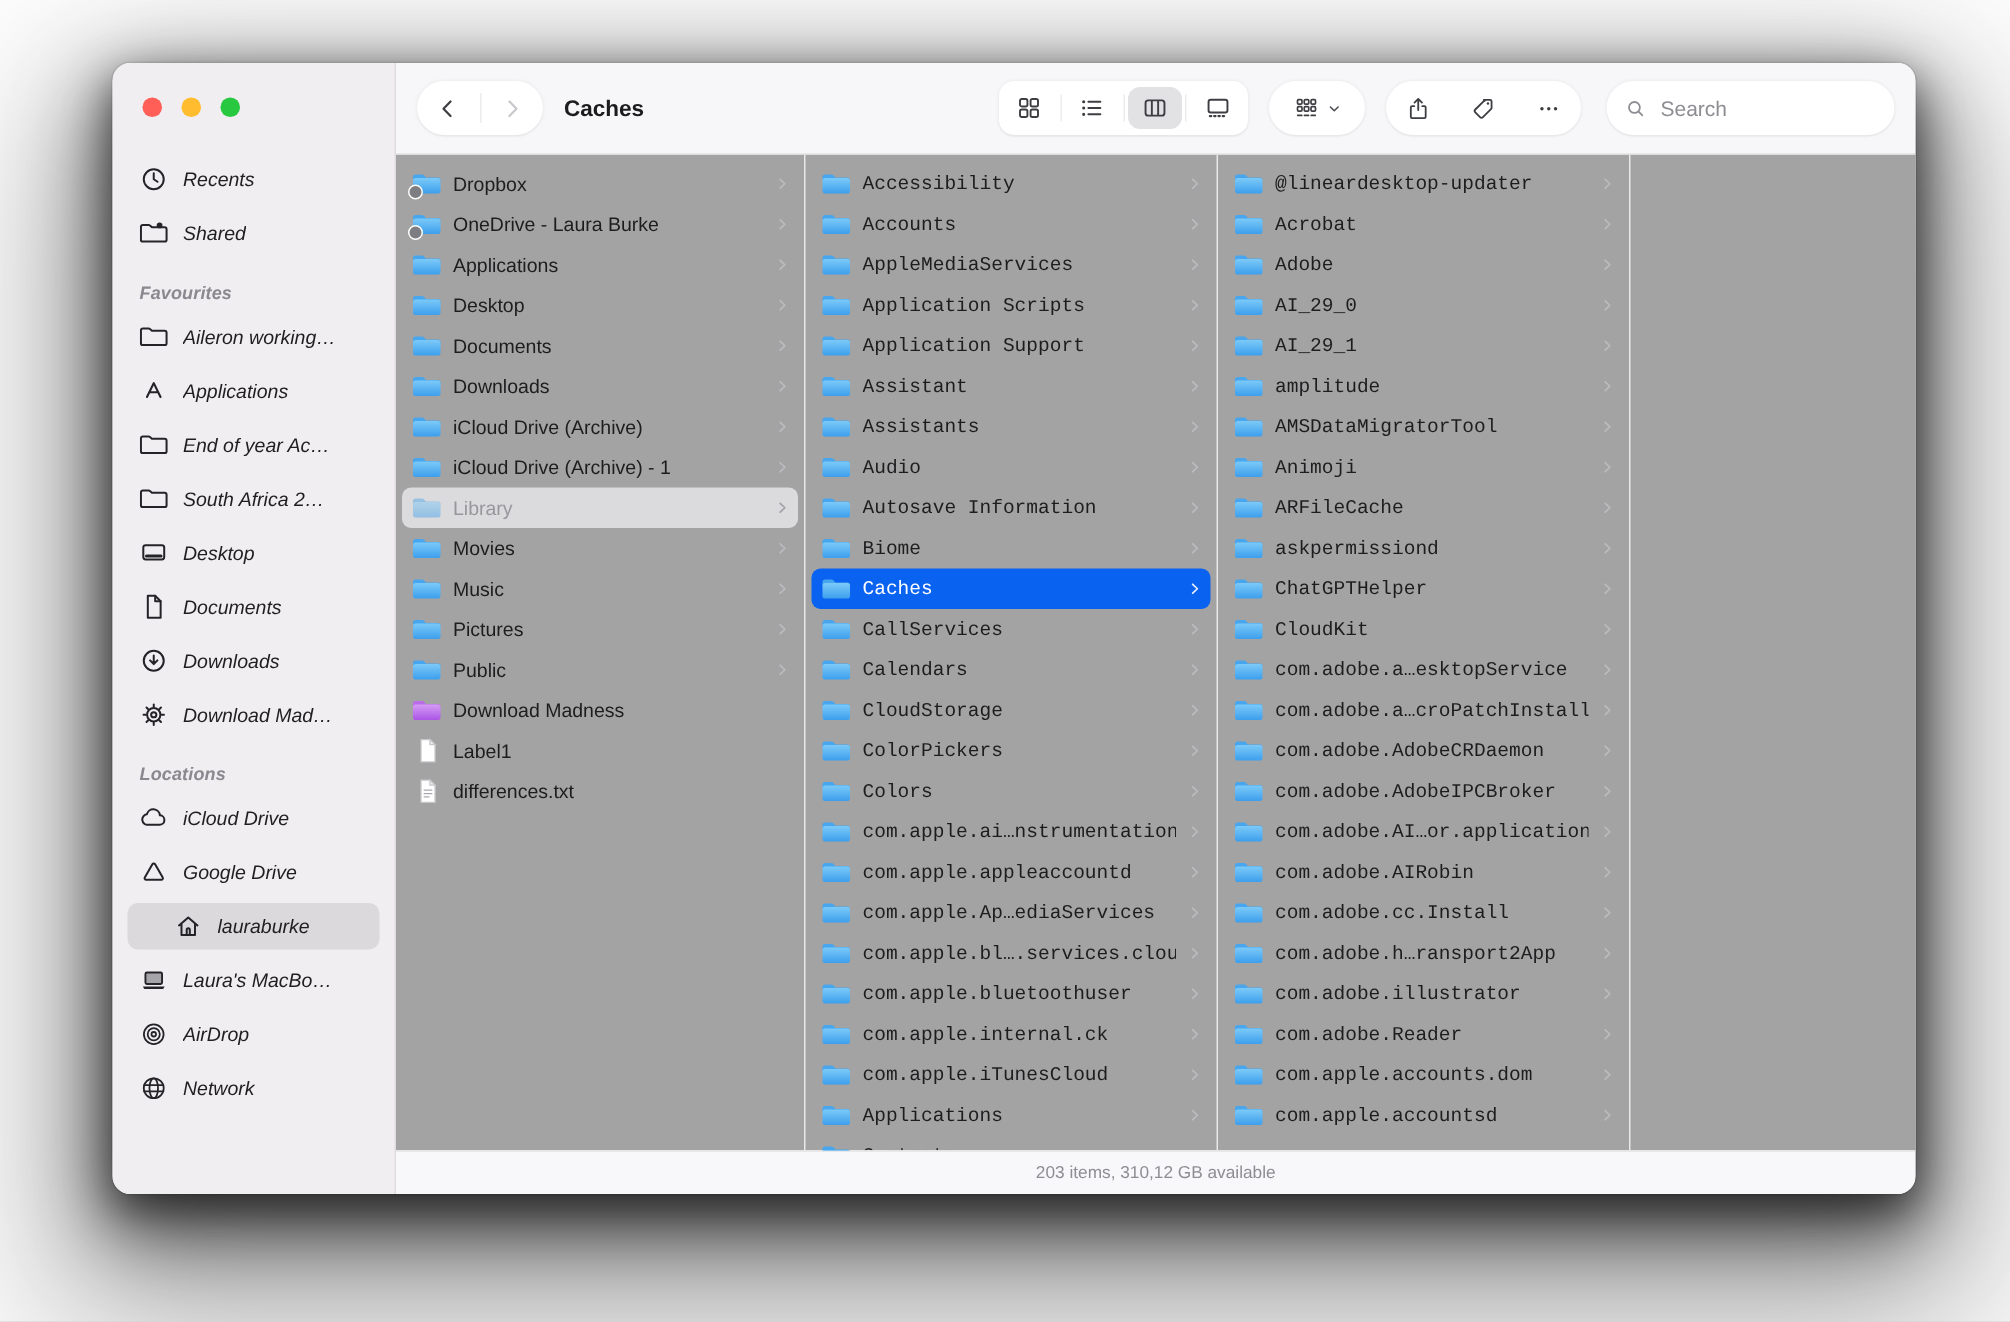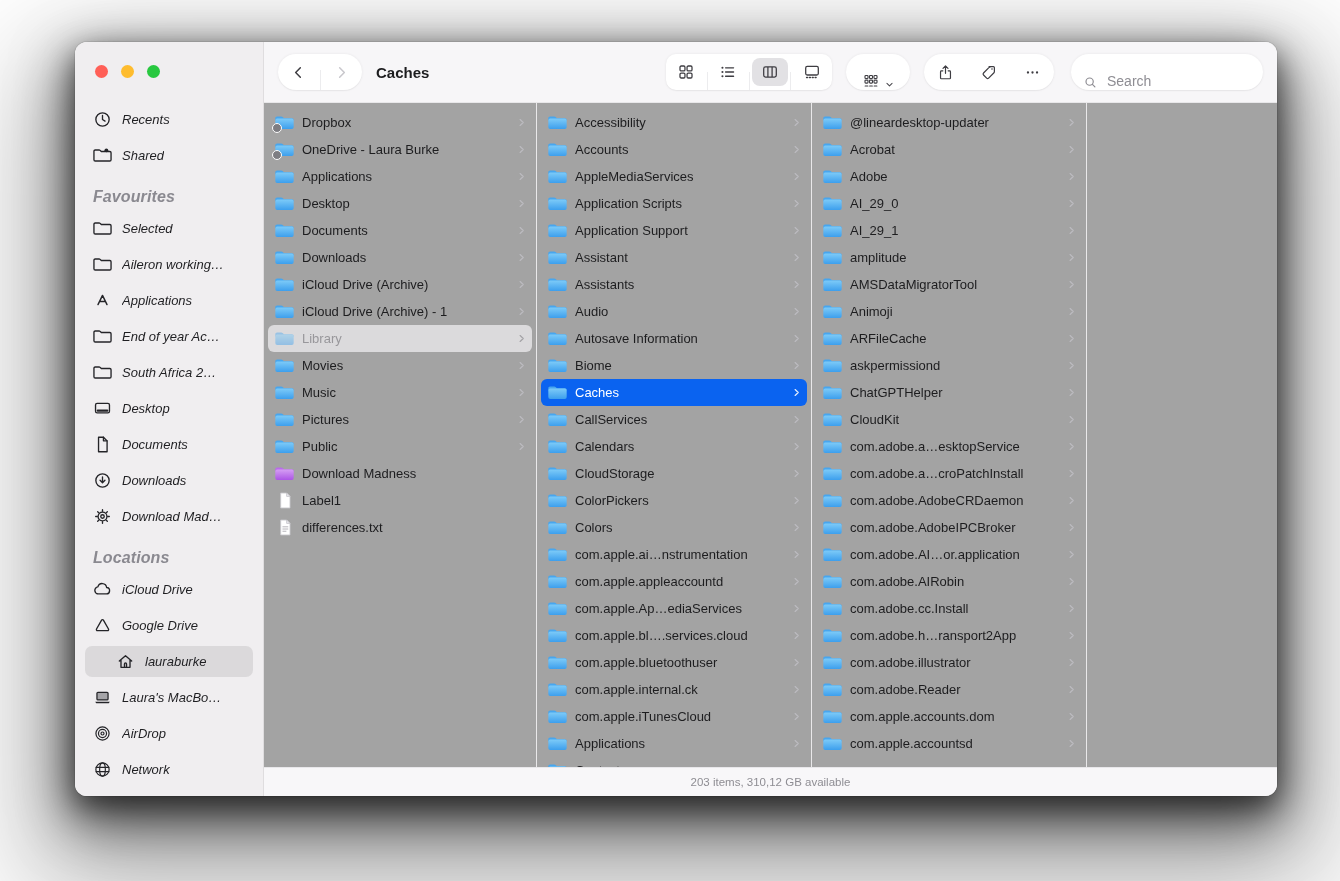--- a/index.html
+++ b/index.html
@@ -7,32 +7,32 @@
   .stage{position:relative;width:1340px;height:881px;}
   .window{position:absolute;left:75px;top:42px;width:1202px;height:754px;border-radius:12px;
     background:#ffffff;display:flex;overflow:hidden;
     box-shadow:0 0 0 1px rgba(0,0,0,.08),0 22px 55px 6px rgba(0,0,0,.62),0 10px 28px rgba(0,0,0,.5),0 55px 120px 45px rgba(0,0,0,.28);}
   
   .sidebar{width:188px;flex:0 0 188px;background:#f0eef0;border-right:1px solid rgba(0,0,0,.07);
     display:flex;flex-direction:column;font-style:italic;}
   .lights{display:flex;gap:13px;padding:23px 0 0 20px;}
   .light{width:13px;height:13px;border-radius:50%;}
   .side-list{margin-top:26px;}
-  .side-header{font-size:16px;font-weight:700;color:#8a8990;margin:17px 18px 7px 18px;letter-spacing:.1px;}
+  .side-header{font-size:12px;font-weight:700;color:#8a8990;margin:17px 18px 7px 18px;letter-spacing:.1px;}
   .side-item{display:flex;align-items:center;gap:10px;height:31px;margin:0 10px 5px 10px;
     padding:0 8px;border-radius:7px;font-size:13px;color:#1f1f22;cursor:default;}
   .side-item.sel{background:rgba(0,0,0,.085);padding-left:31px;}
   .side-item .sic{width:19px;height:19px;flex:0 0 19px;color:#242428;display:flex;align-items:center;justify-content:center;}
   .side-item .sic svg{width:19px;height:19px;}
   .side-item .slabel{white-space:nowrap;overflow:hidden;}
   
   .main{flex:1;display:flex;flex-direction:column;min-width:0;}
   .toolbar{height:60px;flex:0 0 60px;background:#f7f6f8;border-bottom:1px solid rgba(0,0,0,.06);position:relative;}
   .pill{position:absolute;top:12px;height:36px;background:#fff;border-radius:18px;
-    box-shadow:0 0 3px rgba(0,0,0,.07),0 1px 1px rgba(0,0,0,.04);display:flex;align-items:flex-end;}
+    box-shadow:0 0 3px rgba(0,0,0,.07),0 1px 1px rgba(0,0,0,.04);display:flex;align-items:center;}
   .tbtn{display:flex;align-items:center;justify-content:center;height:100%;color:#3e3d42;}
   .tbtn svg{width:17px;height:17px;}
   .nav-pill{left:14px;width:84px;border-radius:18px;}
   .nav-pill .tbtn{flex:1;}
   .nav-pill .fwd{color:#c8c7cc;}
   .nav-div{width:1px;height:20px;background:#ececee;}
   .win-title{position:absolute;left:112px;top:0;height:60px;display:flex;align-items:center;
     font-size:15px;font-weight:700;color:#1c1c1e;}
   .seg-pill{left:402px;width:166px;border-radius:10px;}
   .seg{flex:1;height:100%;display:flex;align-items:center;justify-content:center;position:relative;color:#3e3d42;}
@@ -47,21 +47,21 @@
   .act-pill .tbtn{flex:1;}
   .search-pill{right:14px;width:192px;border-radius:18px;padding:0 12px;gap:7px;box-sizing:border-box;}
   .search-pill svg{width:15px;height:15px;color:#8e8d93;flex:0 0 15px;}
   .search-pill input{border:none;outline:none;background:transparent;font-size:14px;width:100%;
     font-family:inherit;color:#1c1c1e;}
   .search-pill input::placeholder{color:#8e8d93;}
   
   .cols{flex:1;display:flex;background:#a3a3a3;overflow:hidden;min-height:0;}
   .col{box-sizing:border-box;border-right:1px solid #e9e8ea;padding-top:6px;overflow:hidden;}
   .col.c1{width:273px;flex:0 0 273px;}
-  .col.c2,.col.c3{width:275px;flex:0 0 275px;}
+  .col.c2,.col.c3{width:275px;flex:0 0 275px;font-family:Liberation Mono, monospace;}
   .col.empty{flex:1;border-right:none;}
   .row{display:flex;align-items:center;gap:7px;height:27px;margin:0 4px;padding:0 5px 0 6px;border-radius:6px;}
   .row .ric{position:relative;width:21px;height:17px;flex:0 0 21px;display:flex;align-items:center;}
   .row .ric svg{width:21px;height:17px;}
   .row .badge{position:absolute;left:-2px;bottom:-2px;width:8px;height:8px;border-radius:50%;
     background:#7d7d82;border:1.5px solid #fdfdfd;}
   .row .rname{flex:1;font-size:13px;color:#1d1d1f;white-space:nowrap;overflow:hidden;}
   .row .rchev{width:11px;flex:0 0 11px;color:#bcbbc0;display:flex;}
   .row .rchev svg{width:11px;height:11px;}
   .row.sel-blue{background:#0a63f0;}
@@ -290,28 +290,20 @@
             </span>
             <span class="slabel">Shared</span>
           </div>
           <div class="side-header">Favourites</div>
           <div class="side-item">
             <span class="sic">
               <svg>
                 <use href="#sym-folder-o"></use>
               </svg>
             </span>
-            <span class="slabel">Selected</span>
-          </div>
-          <div class="side-item">
-            <span class="sic">
-              <svg>
-                <use href="#sym-folder-o"></use>
-              </svg>
-            </span>
             <span class="slabel">Aileron working…</span>
           </div>
           <div class="side-item">
             <span class="sic">
               <svg>
                 <use href="#sym-appstore"></use>
               </svg>
             </span>
             <span class="slabel">Applications</span>
           </div>

